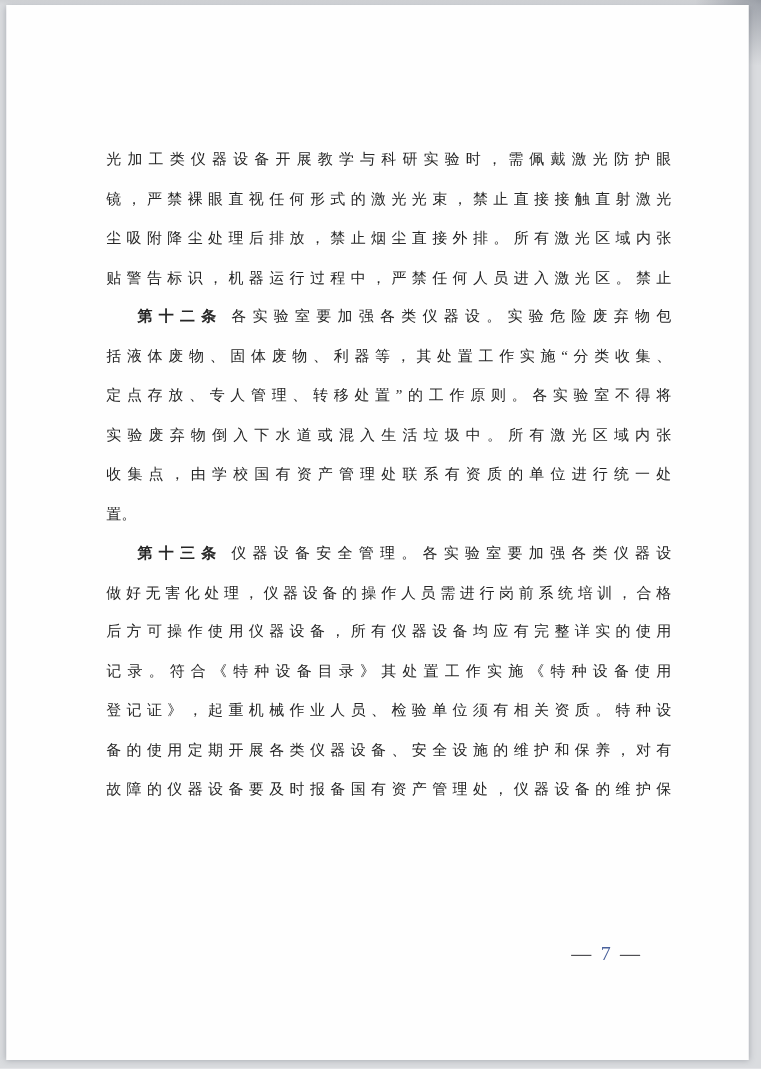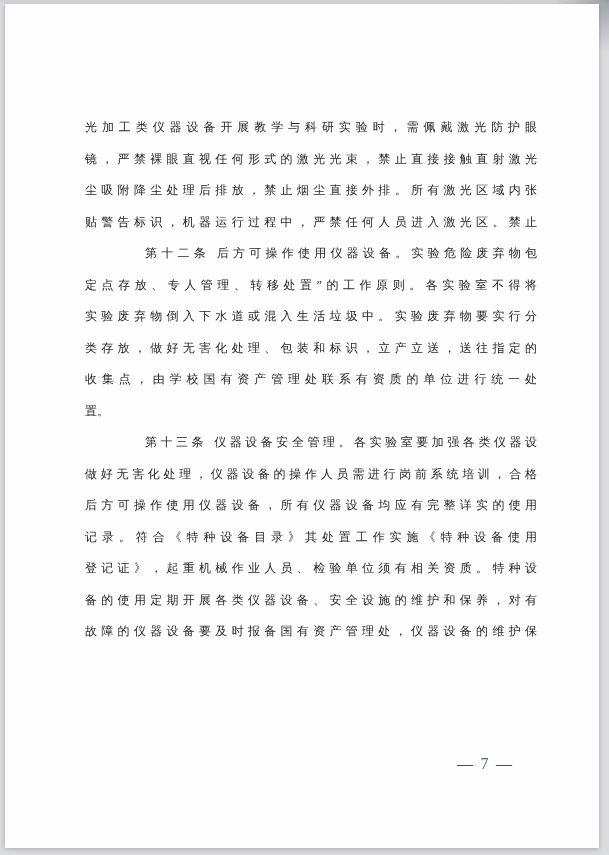--- a/index.html
+++ b/index.html
@@ -30,21 +30,21 @@
   }
   .line {
     height: 31.5px; line-height: 31.5px;
     font-size: 12px; color: #262626;
     text-align: justify; text-align-last: justify;
     overflow: hidden;
     white-space: normal;
   }
   .line.pend { text-align-last: left; }
   .line.indent { text-indent: 25px; }
-  .b { font-weight: normal; margin-right: 7px; margin-left: 35px; }
+  .b { font-weight: bold; margin-right: 7px; }
   .b:empty { display: none; margin: 0; }
   .footer {
     position: absolute; left: 452px; top: 751px;
     font-size: 16px; color: #2f2f33;
     letter-spacing: 0.5px;
     white-space: nowrap;
   }
   .footer .num { color: #49619b; padding: 0 7px; }
 </style>
 </head>
@@ -52,24 +52,24 @@
 
 <div class="top-strip"></div>
 <div class="corner-shade"></div>
 
 <div class="page">
   <div class="textblock">
     <div class="line"><span>光加工类仪器设备开展教学与科研实验时，需佩戴激光防护眼</span></div>
     <div class="line"><span>镜，严禁裸眼直视任何形式的激光光束，禁止直接接触直射激光</span></div>
     <div class="line"><span>尘吸附降尘处理后排放，禁止烟尘直接外排。所有激光区域内张</span></div>
     <div class="line"><span>贴警告标识，机器运行过程中，严禁任何人员进入激光区。禁止</span></div>
-    <div class="line indent"><span class="b">第十二条</span><span>后方可操作使用仪器设备。实验危险废弃物包</span></div>
+    <div class="line indent"><span class="b">第十二条</span><span>各实验室要加强各类仪器设。实验危险废弃物包</span></div>
+    <div class="line"><span>括液体废物、固体废物、利器等，其处置工作实施“分类收集、</span></div>
     <div class="line"><span>定点存放、专人管理、转移处置”的工作原则。各实验室不得将</span></div>
-    <div class="line"><span>实验废弃物倒入下水道或混入生活垃圾中。实验废弃物要实行分</span></div>
-    <div class="line"><span>类存放，做好无害化处理、包装和标识，立产立送，送往指定的</span></div>
+    <div class="line"><span>实验废弃物倒入下水道或混入生活垃圾中。所有激光区域内张</span></div>
     <div class="line"><span>收集点，由学校国有资产管理处联系有资质的单位进行统一处</span></div>
     <div class="line pend"><span>置。</span></div>
     <div class="line indent"><span class="b">第十三条</span><span>仪器设备安全管理。各实验室要加强各类仪器设</span></div>
     <div class="line"><span>做好无害化处理，仪器设备的操作人员需进行岗前系统培训，合格</span></div>
     <div class="line"><span>后方可操作使用仪器设备，所有仪器设备均应有完整详实的使用</span></div>
     <div class="line"><span>记录。符合《特种设备目录》其处置工作实施《特种设备使用</span></div>
     <div class="line"><span>登记证》，起重机械作业人员、检验单位须有相关资质。特种设</span></div>
     <div class="line"><span>备的使用定期开展各类仪器设备、安全设施的维护和保养，对有</span></div>
     <div class="line"><span>故障的仪器设备要及时报备国有资产管理处，仪器设备的维护保</span></div>
   </div>

